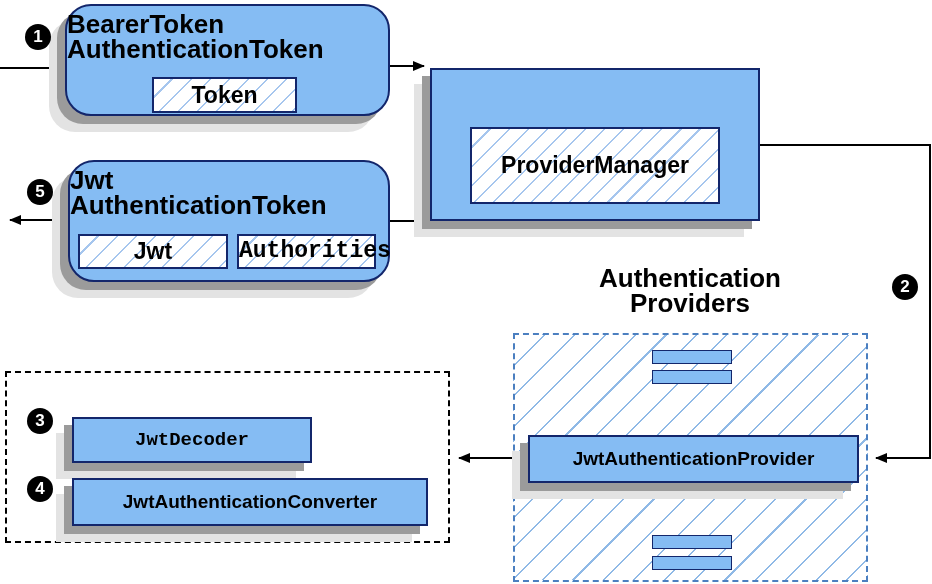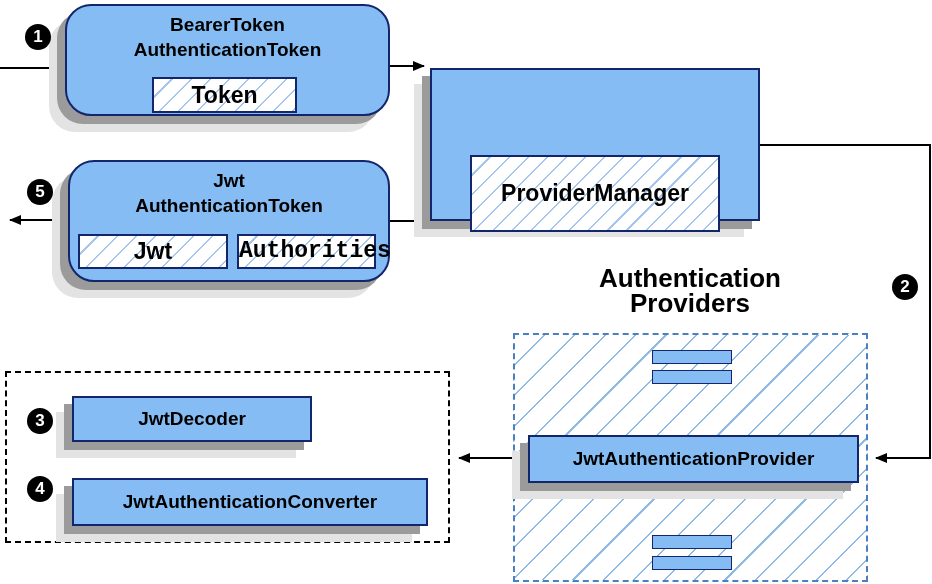--- a/index.html
+++ b/index.html
@@ -26,21 +26,21 @@
   .node{
     position:absolute;
     background:var(--fill);
     border:2px solid var(--navy);
     box-shadow:-8px 8px 0 var(--shdark), -16px 16px 0 var(--shlight);
     z-index:2;
     color:#000;
     font-weight:bold;
   }
   .rounded{border-radius:26px;}
-  .node .titles{display:block;text-align:center;font-size:19px;line-height:25px;}
+  .node .titles{display:block;text-align:left;font-size:26px;line-height:25px;}
   .chip{
     position:absolute;
     background:
       repeating-linear-gradient(135deg,
         rgba(255,255,255,0) 0px, rgba(255,255,255,0) 12px,
         var(--hatch) 12px, var(--hatch) 13.5px),
       #ffffff;
     border:2px solid var(--navy);
     text-align:center;
     font-weight:bold;
@@ -146,39 +146,39 @@
   <div class="bar" style="left:652px;top:350px;"></div>
   <div class="bar" style="left:652px;top:370px;"></div>
   <div class="bar" style="left:652px;top:535px;"></div>
   <div class="bar" style="left:652px;top:556px;"></div>
 
   <div class="plain" style="left:528px;top:435px;width:331px;height:48px;line-height:44px;">
     <span>JwtAuthenticationProvider</span>
   </div>
 
   <div class="group-dotted"></div>
-  <div class="plain" style="left:72px;top:396px;width:240px;height:46px;line-height:42px;">
+  <div class="plain" style="left:72px;top:417px;width:240px;height:46px;line-height:42px;font-family:Liberation Mono, monospace;">
     <span>JwtDecoder</span>
   </div>
   <div class="plain" style="left:72px;top:478px;width:356px;height:48px;line-height:44px;">
     <span>JwtAuthenticationConverter</span>
   </div>
 
   <div class="node rounded" style="left:65px;top:4px;width:325px;height:112px;">
     <span class="titles" style="margin-top:6px;">
       <span>BearerToken</span><br>
       <span>AuthenticationToken</span>
     </span>
     <div class="chip" style="left:85px;top:71px;width:145px;height:36px;line-height:32px;">
       <span>Token</span>
     </div>
   </div>
 
   <div class="node" style="left:430px;top:68px;width:330px;height:153px;">
-    <div class="chip" style="left:38px;top:57px;width:250px;height:77px;line-height:73px;margin-top:28px;">
+    <div class="chip" style="left:38px;top:57px;width:250px;height:77px;line-height:73px;">
       <span>ProviderManager</span>
     </div>
   </div>
 
   <div class="node rounded" style="left:68px;top:160px;width:322px;height:122px;">
     <span class="titles" style="margin-top:6px;">
       <span>Jwt</span><br>
       <span>AuthenticationToken</span>
     </span>
     <div class="chip" style="left:8px;top:72px;width:150px;height:35px;line-height:31px;">

